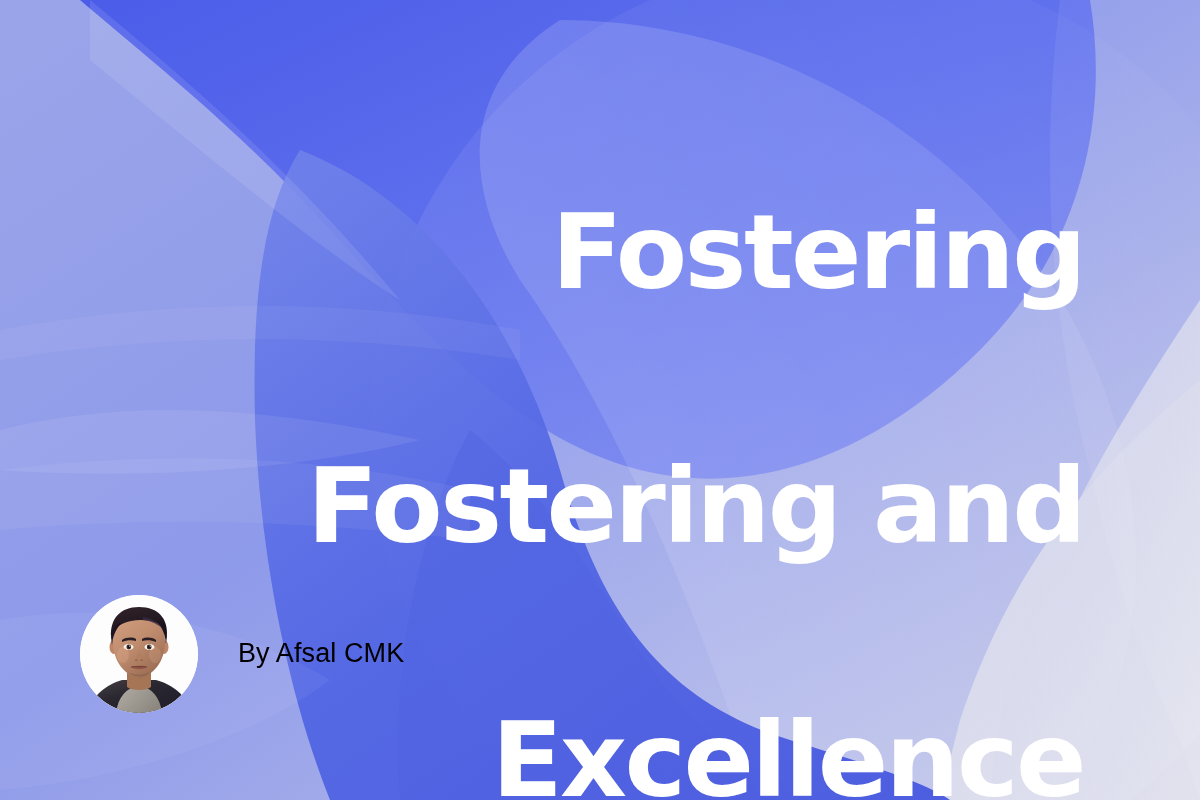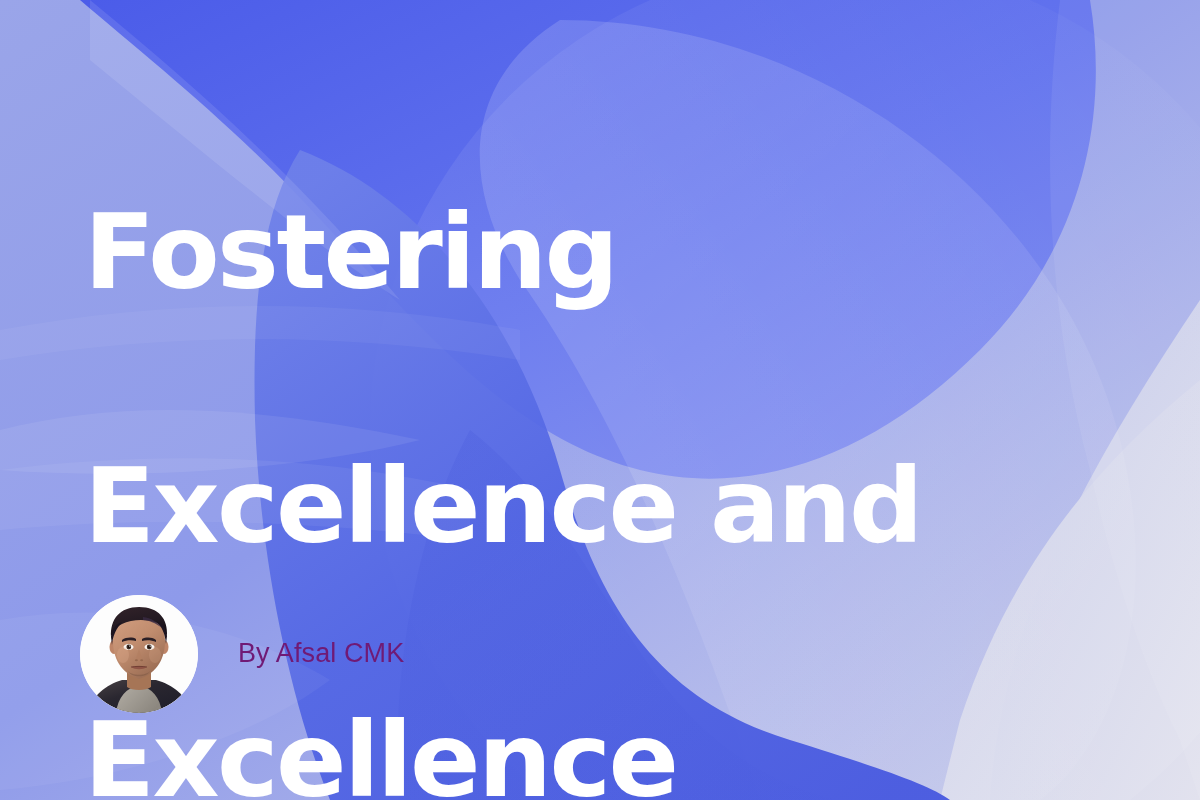--- a/index.html
+++ b/index.html
@@ -8,20 +8,21 @@
     padding: 0;
     background: #ffffff;
   }
   .canvas {
     position: relative;
     width: 1200px;
     height: 800px;
     overflow: hidden;
     background: #8E9AEA;
     font-family: "Liberation Sans", "DejaVu Sans", sans-serif;
+    text-align: right;
   }
 
   
   .bg-layer {
     position: absolute;
     inset: 0;
     width: 1200px;
     height: 800px;
     display: block;
   }
@@ -66,21 +67,21 @@
 
   .byline-text {
     display: flex;
     flex-direction: column;
     justify-content: center;
     gap: 11px;
     padding-bottom: 2px;
   }
   .byline-author,
   .byline-url {
-    color: #701a75;
+    color: #000000;
     font-family: "Liberation Sans", "DejaVu Sans", sans-serif;
     font-weight: 400;
     font-size: 27px;
     line-height: 32px;
     letter-spacing: 0.1px;
     white-space: nowrap;
   }
 </style>
 </head>
 <body>
@@ -153,21 +154,21 @@
     <path d="M90,0 C200,90 300,180 400,300 C320,250 200,150 90,60 Z" fill="#FFFFFF" opacity="0.10"></path>
 
     <path d="M1060,0 C1040,160 1050,320 1090,470 C1110,560 1140,660 1180,740
              L1200,800 L1200,0 Z" fill="#FFFFFF" opacity="0.07"></path>
 
     <path d="M0,620 C110,600 230,620 330,680 C250,740 120,780 0,790 Z" fill="#FFFFFF" opacity="0.05"></path>
   </svg>
 
   <h1 class="headline">
     <span class="headline-line">Fostering</span>
-    <span class="headline-line">Excellence and</span>
+    <span class="headline-line">Fostering and</span>
     <span class="headline-line">Excellence</span>
   </h1>
 
   <div class="byline">
 
     <div class="avatar">
       <svg viewBox="0 0 118 118" aria-hidden="true">
         <defs>
           <clipPath id="avClip">
               <circle cx="59" cy="59" r="59"></circle>

